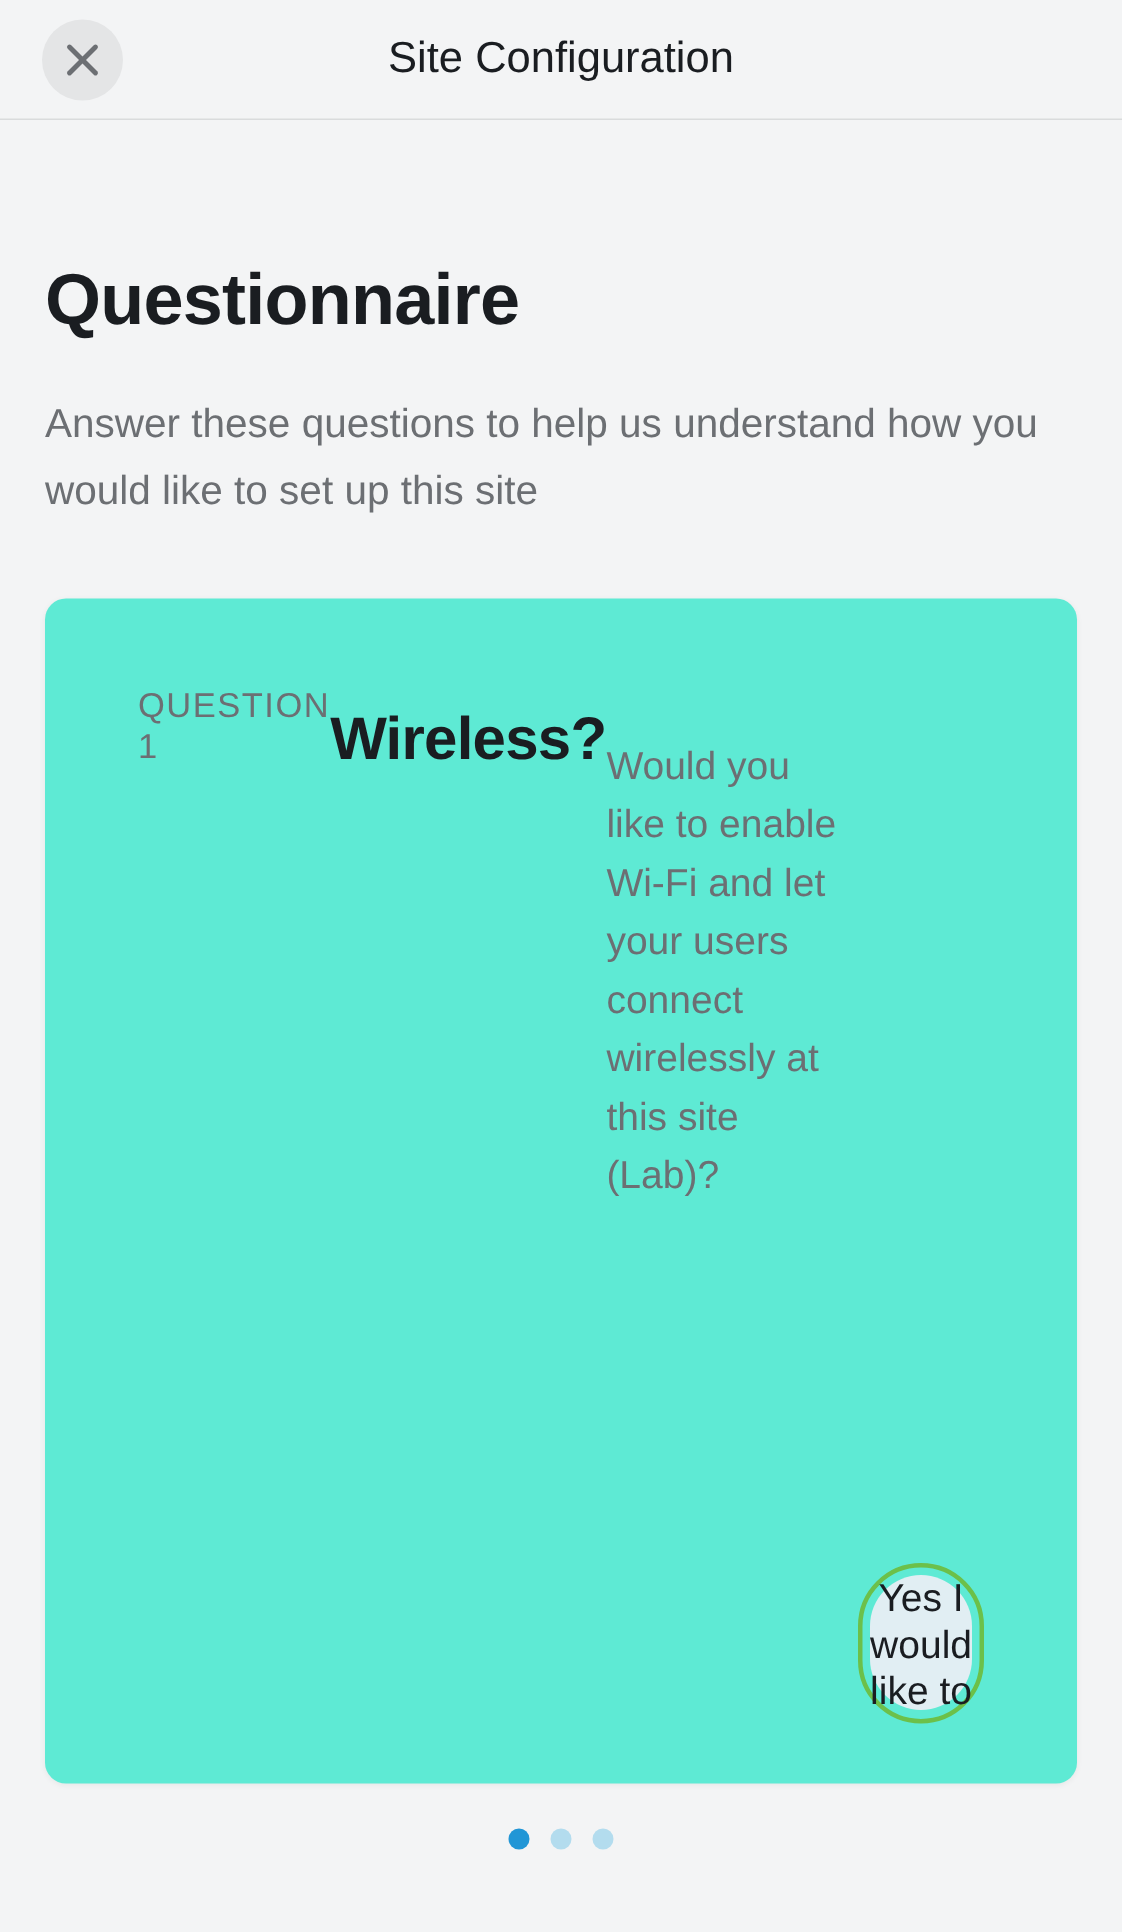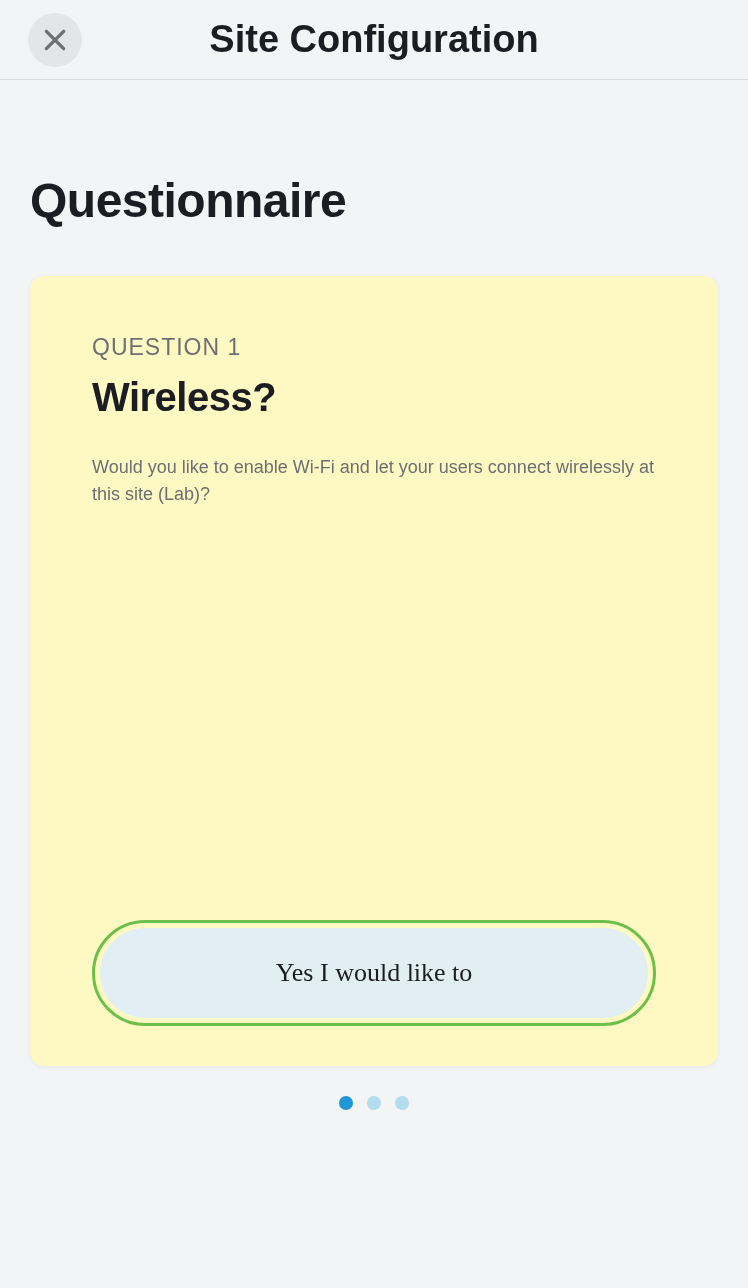--- a/index.html
+++ b/index.html
@@ -37,66 +37,66 @@
     .close-btn svg {
       width: 26px;
       height: 26px;
       stroke: #6c6f73;
       stroke-width: 3;
       stroke-linecap: round;
     }
     .header-title {
       width: 100%;
       text-align: center;
-      font-size: 38px;
-      font-weight: 700;
+      font-size: 29px;
+      font-weight: 400;
       color: #1a1d21;
     }
     .content {
       padding: 55px 30px 0 30px;
     }
     .page-title {
       font-size: 48px;
       font-weight: 600;
       color: #1a1d21;
       letter-spacing: -0.5px;
       margin-top: 38px;
     }
     .page-subtitle {
       margin-top: 32px;
       font-size: 27px;
       line-height: 1.68;
       color: #6c6f73;
     }
     .card {
       margin-top: 48px;
-      background: #fef9c3;
+      background: #5eead4;
       border-radius: 14px;
       box-shadow: 0 1px 4px rgba(0,0,0,0.06);
       padding: 58px 62px 40px 62px;
       display: flex;
-      flex-direction: column;
+      flex-direction: row;
       height: 790px;
     }
     .question-label {
       font-size: 23px;
       letter-spacing: 1px;
       color: #6c6f73;
       font-weight: 400;
     }
     .question-title {
       margin-top: 14px;
       font-size: 40px;
       font-weight: 700;
       color: #1a1d21;
       letter-spacing: -0.5px;
     }
     .question-body {
       margin-top: 34px;
-      font-size: 18px;
+      font-size: 26px;
       line-height: 1.5;
       color: #6c6f73;
     }
     .button-group {
       margin-top: auto;
       display: flex;
       flex-direction: column;
       gap: 16px;
     }
     .btn-wrapper {
@@ -111,21 +111,21 @@
     }
     .answer-btn {
       width: 100%;
       height: 90px;
       border-radius: 50px;
       background: #e1eef3;
       border: none;
       font-size: 26px;
       color: #1a1d21;
       cursor: pointer;
-      font-family: Liberation Serif, serif;
+      font-family: Liberation Sans, sans-serif;
     }
     .pager {
       display: flex;
       justify-content: center;
       gap: 14px;
       margin-top: 30px;
     }
     .dot {
       width: 14px;
       height: 14px;
@@ -146,20 +146,21 @@
     <svg viewBox="0 0 24 24">
       <line x1="4" y1="4" x2="20" y2="20"></line>
       <line x1="20" y1="4" x2="4" y2="20"></line>
     </svg>
   </div>
   <div class="header-title">Site Configuration</div>
 </div>
 
 <div class="content">
   <h1 class="page-title">Questionnaire</h1>
+  <p class="page-subtitle">Answer these questions to help us understand how you would like to set up this site</p>
 
   <div class="card">
     <div class="question-label">QUESTION 1</div>
     <div class="question-title">Wireless?</div>
     <div class="question-body">Would you like to enable Wi-Fi and let your users connect wirelessly at this site (Lab)?</div>
 
     <div class="button-group">
       <div class="btn-wrapper selected">
         <button class="answer-btn">Yes I would like to</button>
       </div>

